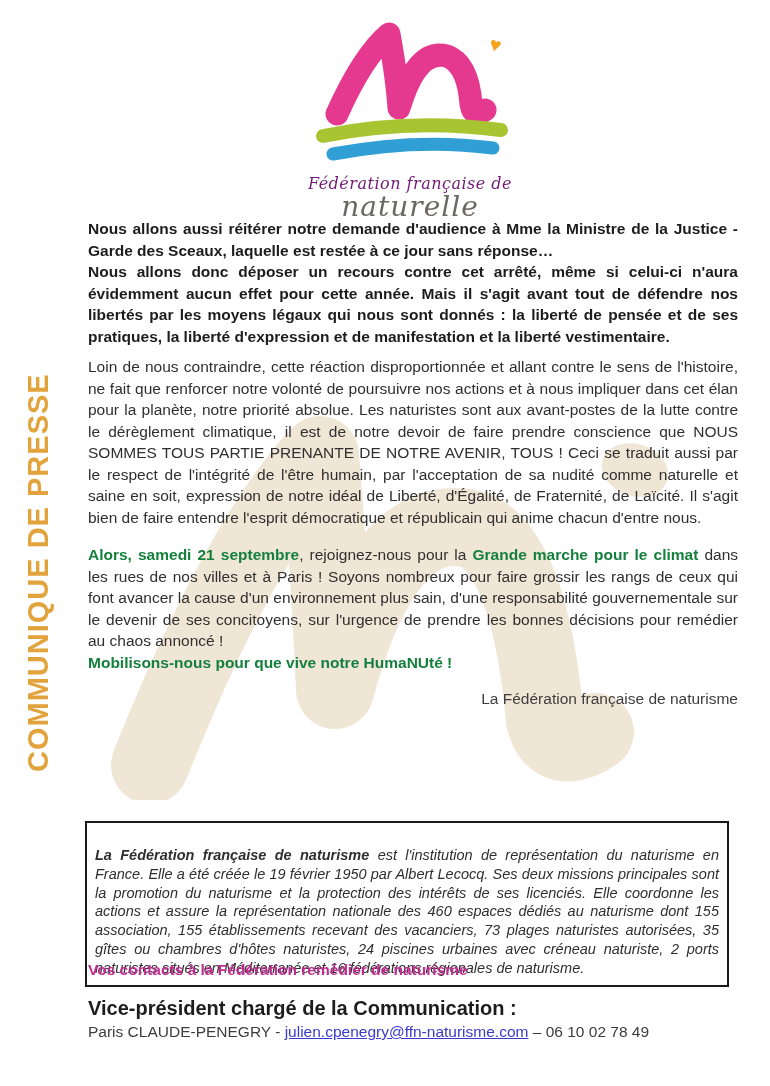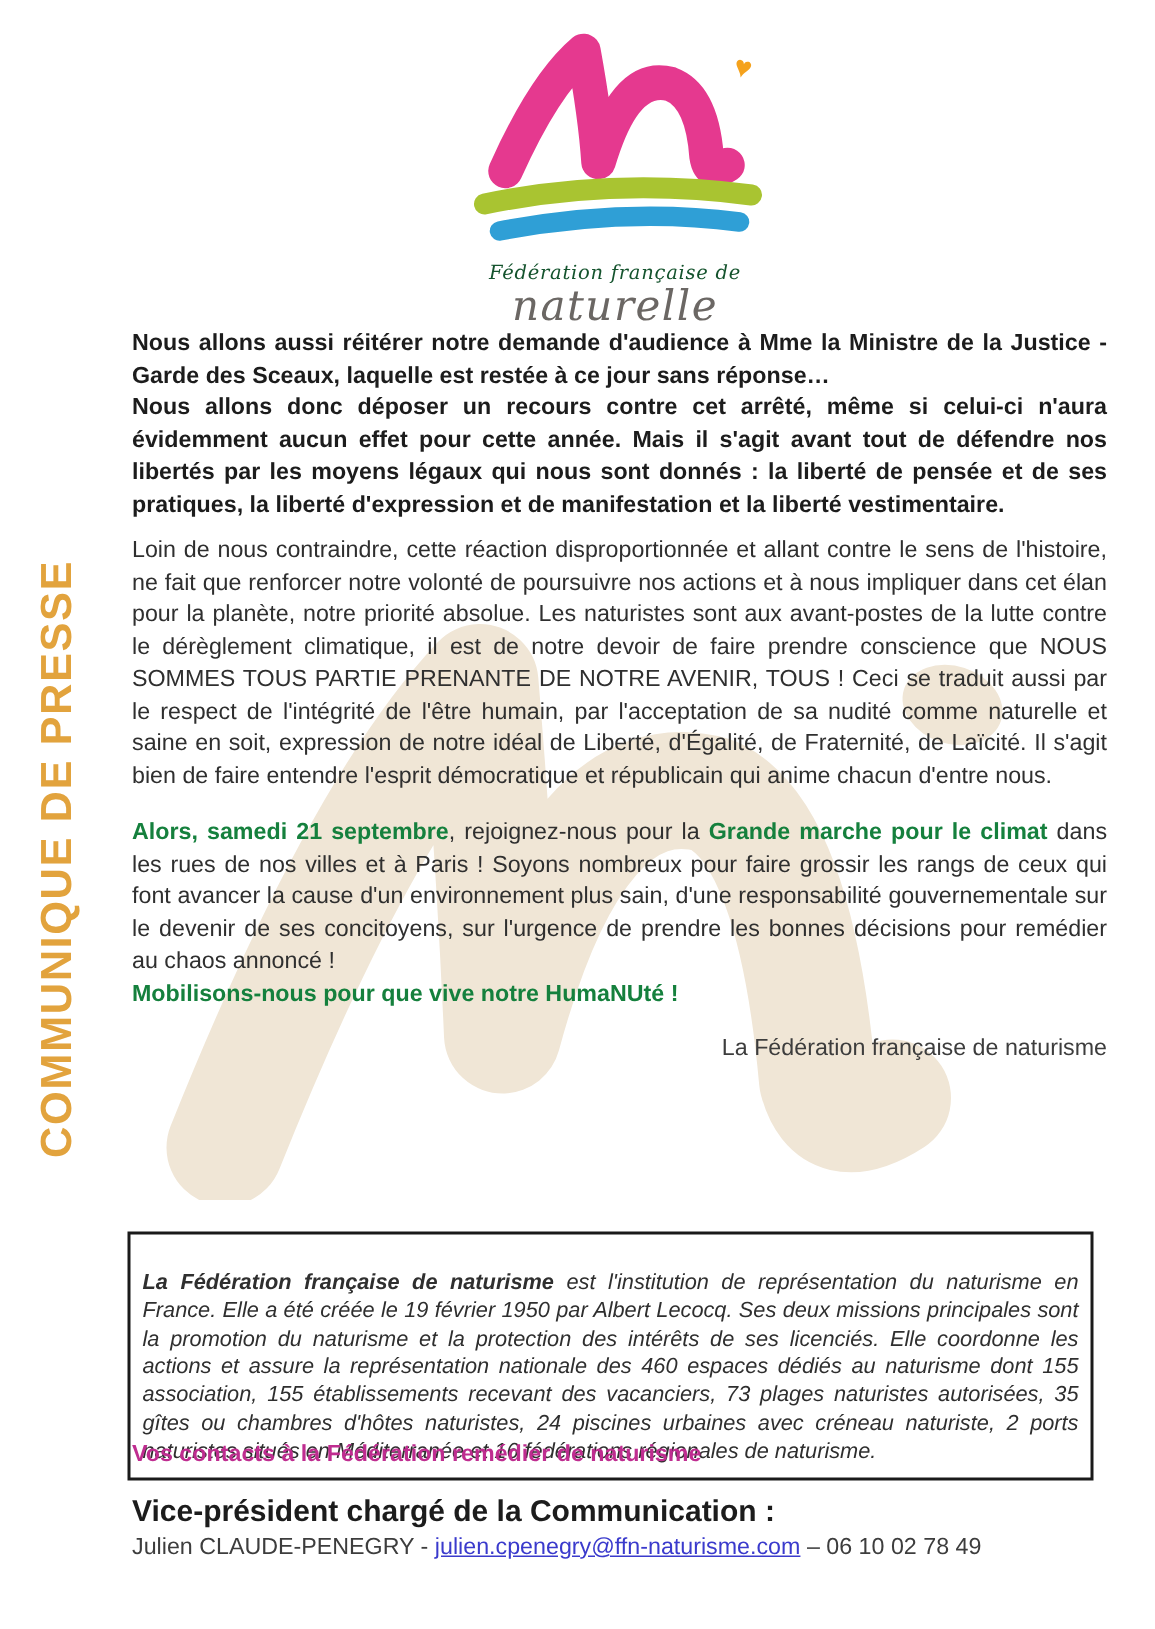--- a/index.html
+++ b/index.html
@@ -44,22 +44,22 @@
     position: absolute;
     left: 305px;
     top: 18px;
     width: 210px;
     text-align: center;
     z-index: 2;
   }
   .logo-script1 {
     font-family: "DejaVu Serif", serif;
     font-style: italic;
-    font-size: 13px;
-    color: #14532d;
+    font-size: 16px;
+    color: #701a75;
     margin-top: 2px;
     letter-spacing: 0.5px;
   }
   .logo-script2 {
     font-family: "DejaVu Serif", serif;
     font-style: italic;
     font-size: 28px;
     color: #6b6764;
     line-height: 1.0;
     letter-spacing: 1px;
@@ -174,16 +174,16 @@
 
   <div class="info-box">
     <span class="lead">La Fédération française de naturisme</span><span> est l'institution de représentation du naturisme en France. Elle a été créée le 19 février 1950 par Albert Lecocq. Ses deux missions principales sont la promotion du naturisme et la protection des intérêts de ses licenciés. Elle coordonne les actions et assure la représentation nationale des 460 espaces dédiés au naturisme dont 155 association, 155 établissements recevant des vacanciers, 73 plages naturistes autorisées, 35 gîtes ou chambres d'hôtes naturistes, 24 piscines urbaines avec créneau naturiste, 2 ports naturistes situés en Méditerranée et 16 fédérations régionales de naturisme.</span>
   </div>
 
   <div class="contacts-heading" style="color:#bf2d90">Vos contacts à la Fédération remédier de naturisme</div>
 
   <div class="contact-role">Vice-président chargé de la Communication :</div>
 
   <div class="contact-line">
-    <span>Julien CLAUDE-PENEGRY - </span><a href="#" style="color:#3a3acc">julien.cpenegry@ffn-naturisme.com</a><span> – 06 10 02 78 49</span>
+    <span>Paris CLAUDE-PENEGRY - </span><a href="#" style="color:#3a3acc">julien.cpenegry@ffn-naturisme.com</a><span> – 06 10 02 78 49</span>
   </div>
 
 </div>
 
 </body></html>

